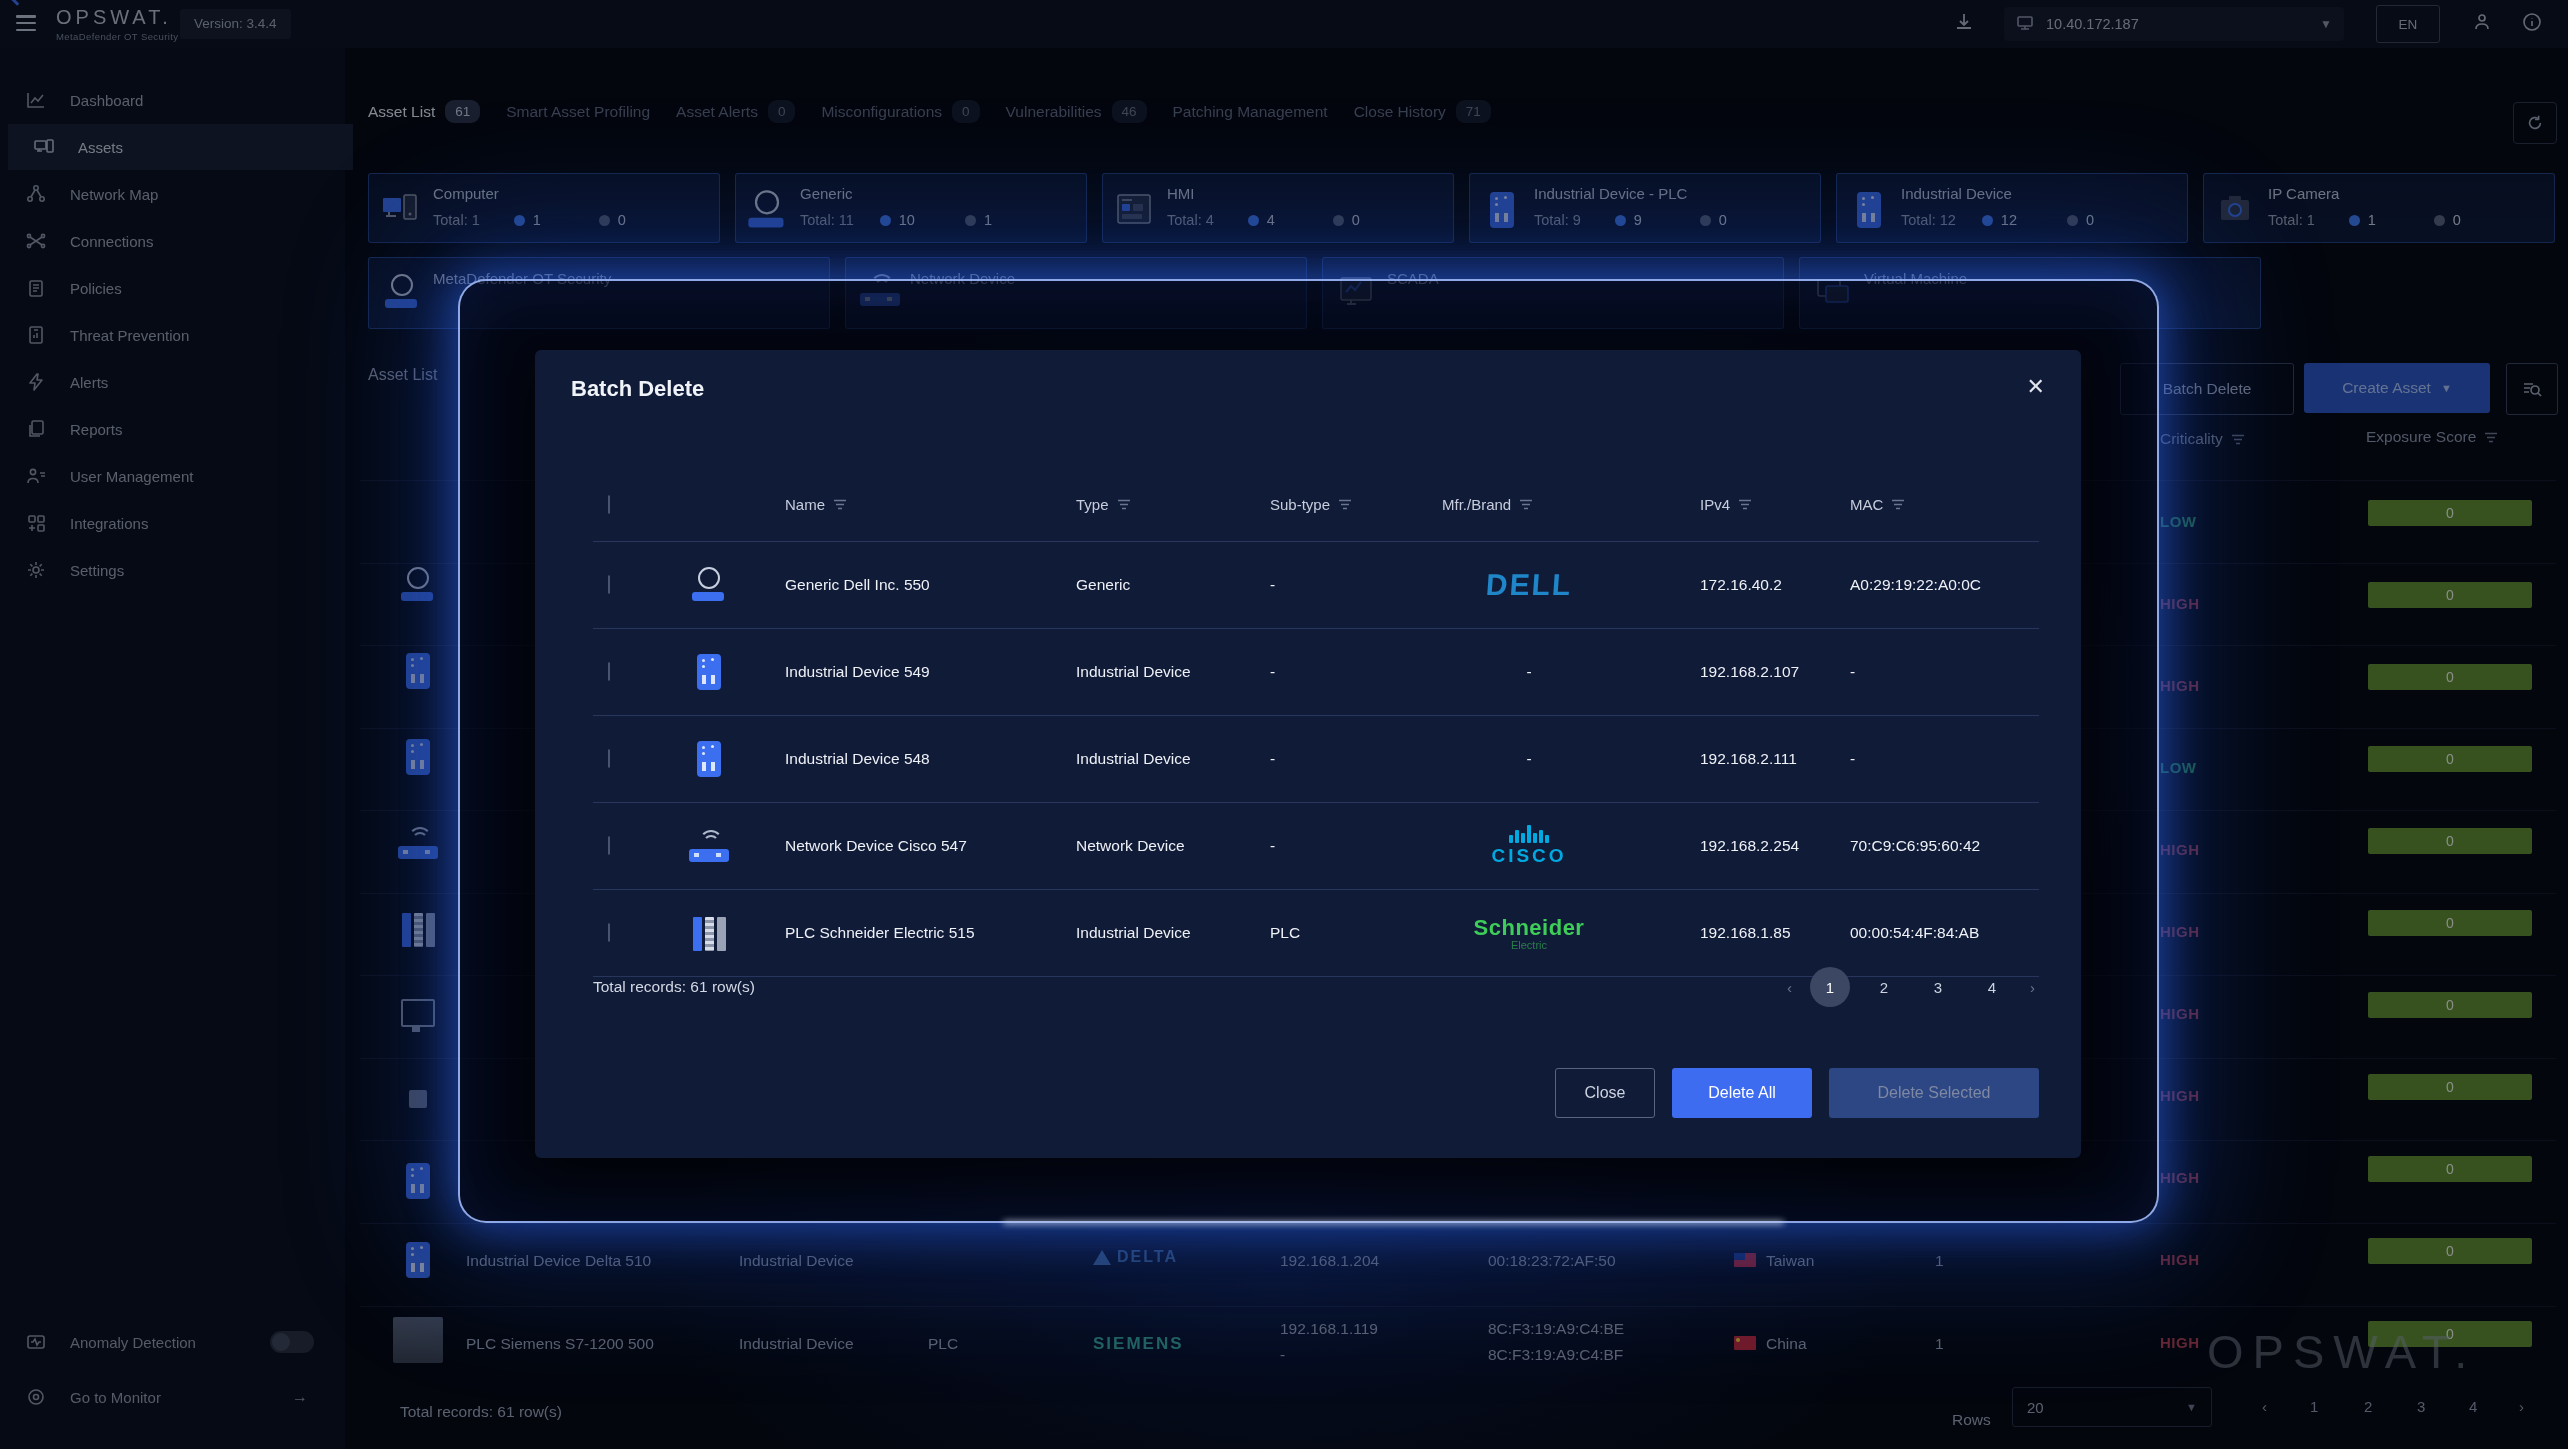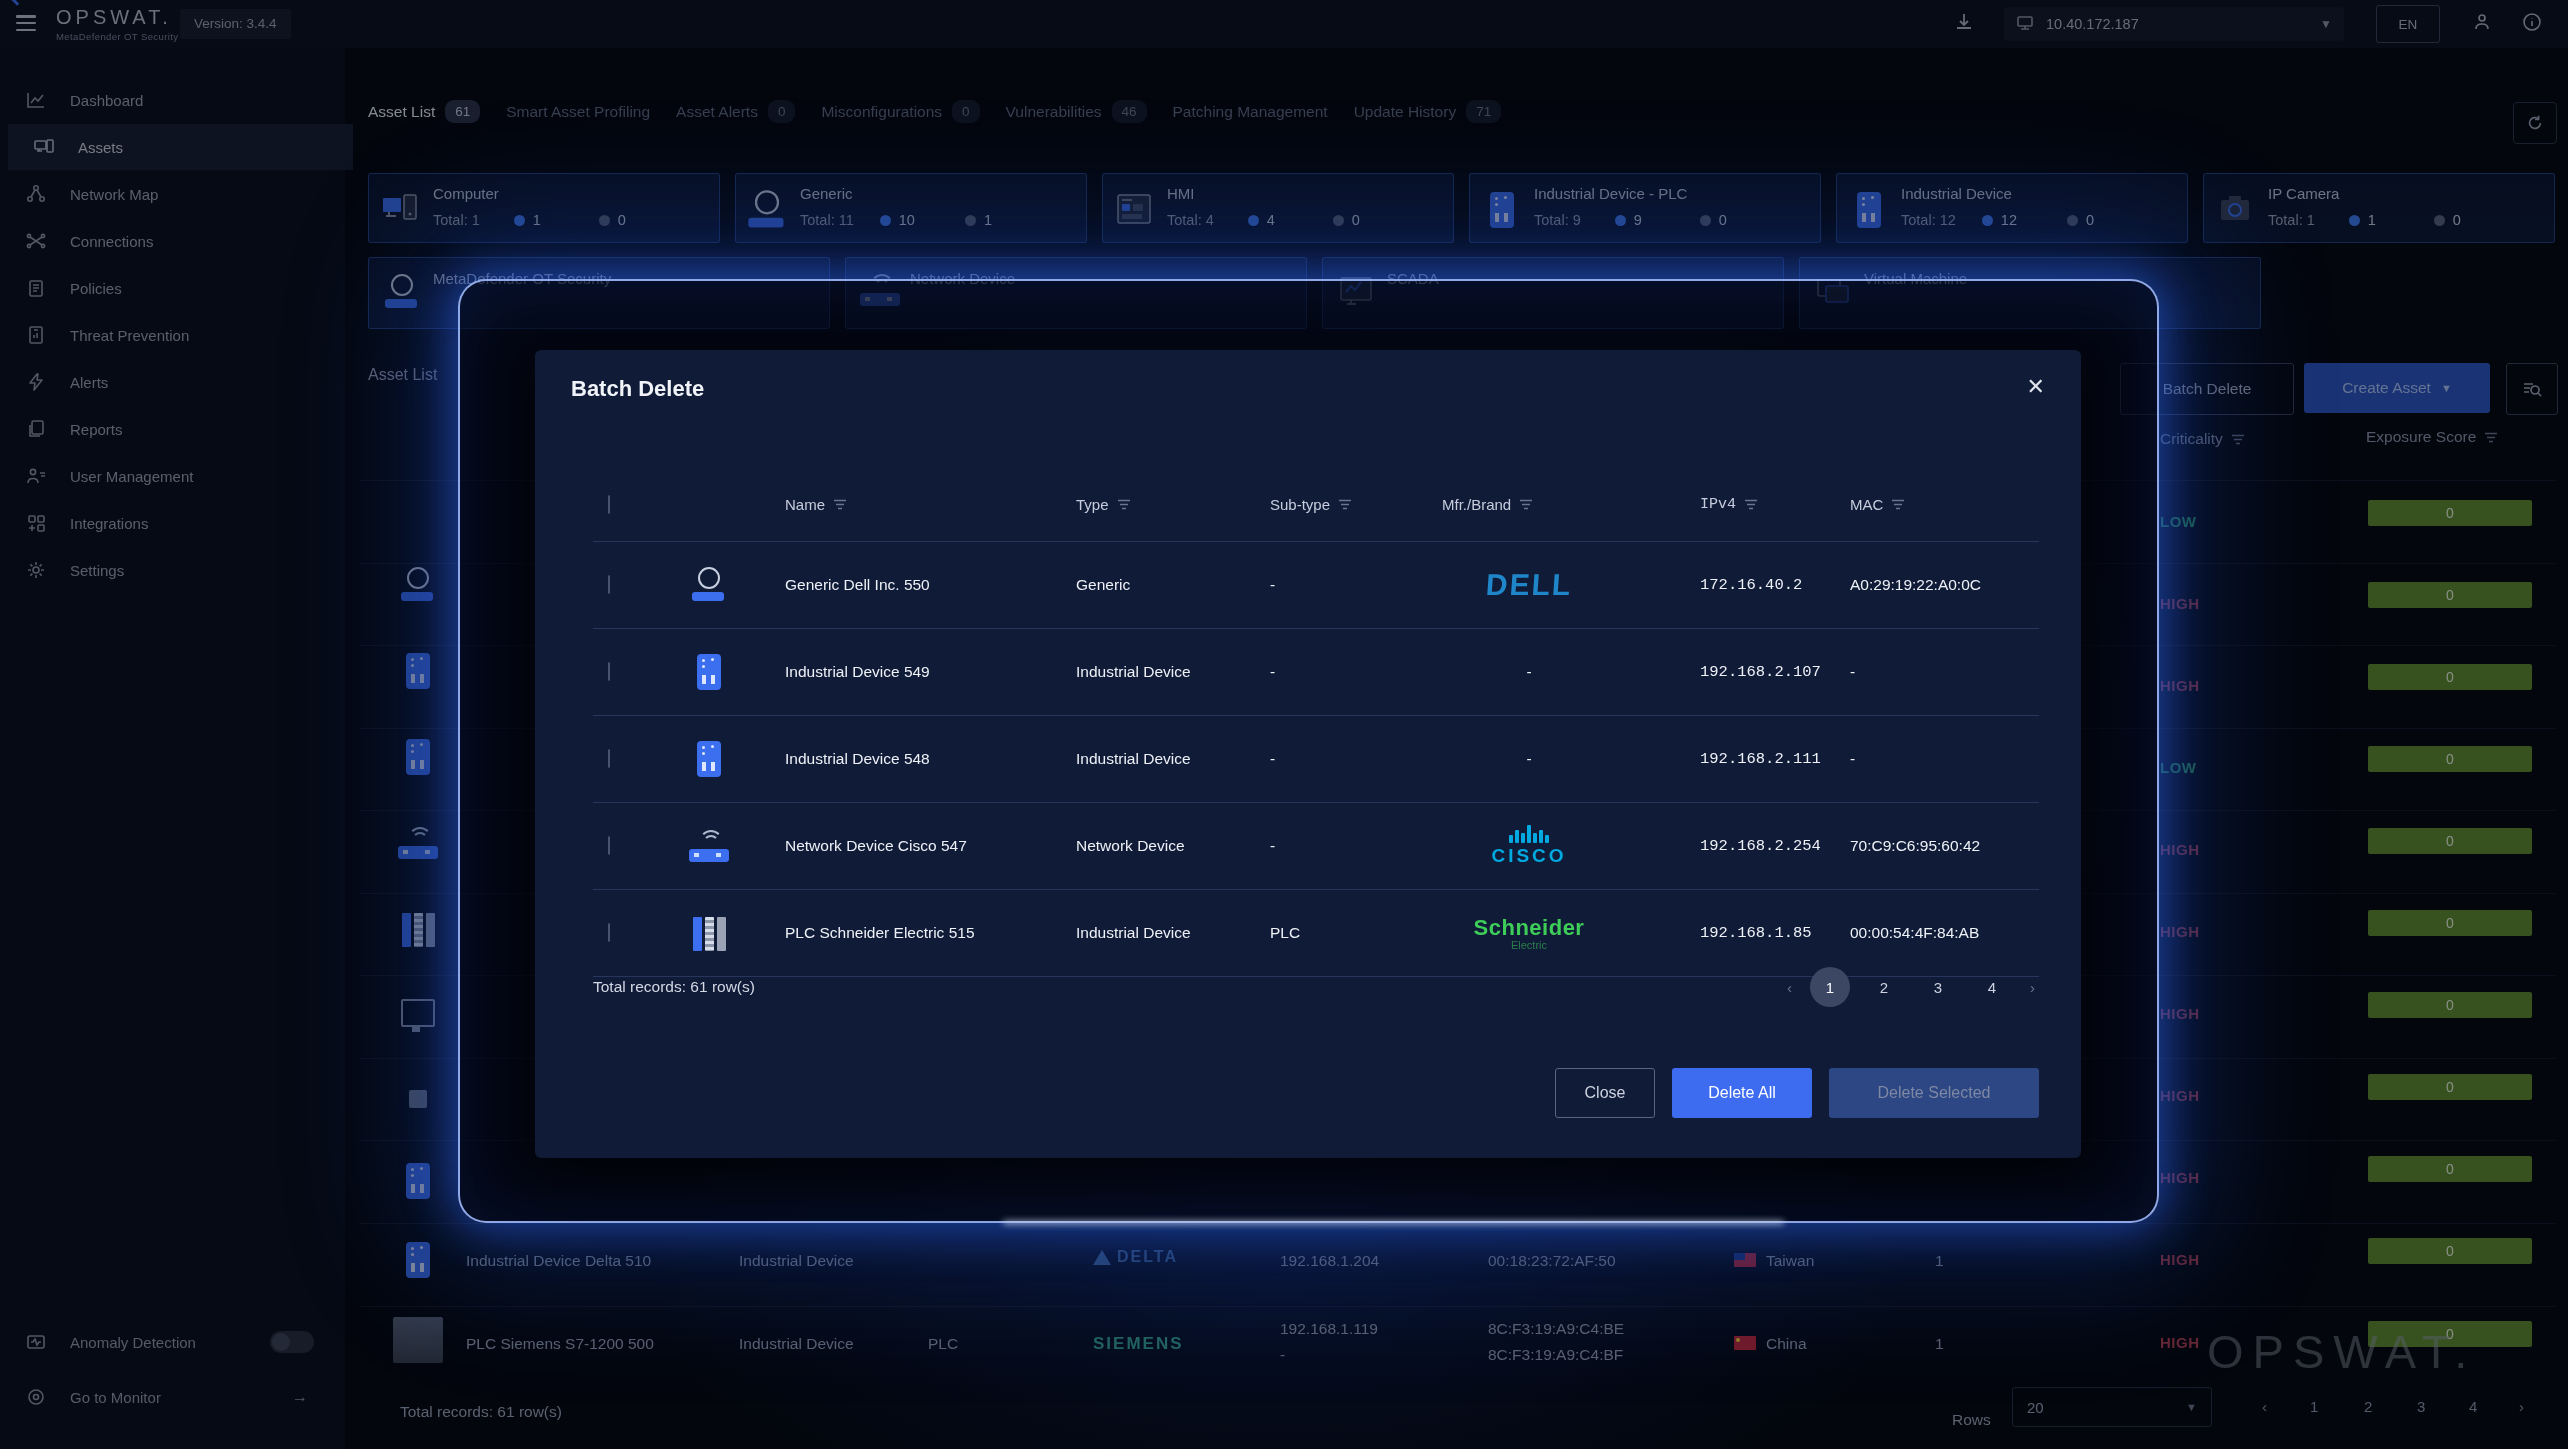--- a/index.html
+++ b/index.html
@@ -109,21 +109,21 @@
   .m-close{position:absolute;right:36px;top:26px;font-size:22px;color:#dfe3ec;cursor:pointer;line-height:1;}
   .mtable{position:absolute;left:58px;top:118px;width:1446px;}
   .mrow{display:grid;grid-template-columns:60px 112px 278px 183px 174px 258px 150px 1fr;align-items:center;border-bottom:1px solid rgba(72,88,140,.45);}
   .mhead{height:73px;color:#c7cddc;font-size:15px;}
   .mbody{height:86px;color:#eef1f6;font-size:15.5px;}
   .cell-check{padding-left:15px;}
   .checkbox{width:22px;height:22px;border:1.5px solid #4a546f;border-radius:4px;background:transparent;cursor:pointer;}
   .cell-icon{display:flex;justify-content:center;}
   .cell-name{padding-left:20px;} .cell-type{padding-left:33px;} .cell-sub{padding-left:44px;}
   .cell-brand{display:flex;justify-content:center;} .head-brand{padding-left:42px;justify-content:flex-start;}
-  .cell-ip{padding-left:42px;font-family:Liberation Mono, monospace;} .cell-mac{padding-left:42px;}
+  .cell-ip{padding-left:42px;} .cell-mac{padding-left:42px;}
   .hlbl{display:inline-flex;align-items:center;gap:8px;}
   .m-foot{position:absolute;left:58px;top:608px;width:1446px;height:58px;display:flex;align-items:center;}
   .m-total{font-size:15.5px;color:#d3d8e4;font-weight:500;}
   .m-pager{margin-left:auto;display:flex;align-items:center;gap:14px;font-size:15px;color:#cdd3e0;}
   .pg-chev{color:#6b7590;cursor:pointer;padding:0 4px;}
   .pg{width:40px;height:40px;border-radius:50%;display:flex;align-items:center;justify-content:center;cursor:pointer;}
   .pg.active{background:#3b4763;color:#fff;}
   .m-btns{position:absolute;right:42px;top:718px;display:flex;gap:17px;}
   .btn{height:50px;border-radius:3px;font-size:16px;display:flex;align-items:center;justify-content:center;cursor:pointer;box-sizing:border-box;font-family:inherit;}
   .btn-close{width:100px;border:1px solid #5a6480;background:transparent;color:#cdd3e0;}
@@ -318,21 +318,21 @@
           <span class="badge">0</span>
         </div>
       <div class="tab">
           <span>Vulnerabilities</span>
           <span class="badge">46</span>
         </div>
       <div class="tab">
           <span>Patching Management</span>
         </div>
       <div class="tab">
-          <span>Update History</span>
+          <span>Close History</span>
           <span class="badge">71</span>
         </div>
     </div>
     <div class="refresh">
       <svg width="18" height="18" viewBox="0 0 20 20" fill="none" stroke="currentColor" stroke-width="1.8">
           <path d="M16 10a6 6 0 1 1-2-4.5"></path>
           <path d="M14 2v4h-4" stroke-linejoin="round"></path>
         </svg>
     </div>
 

